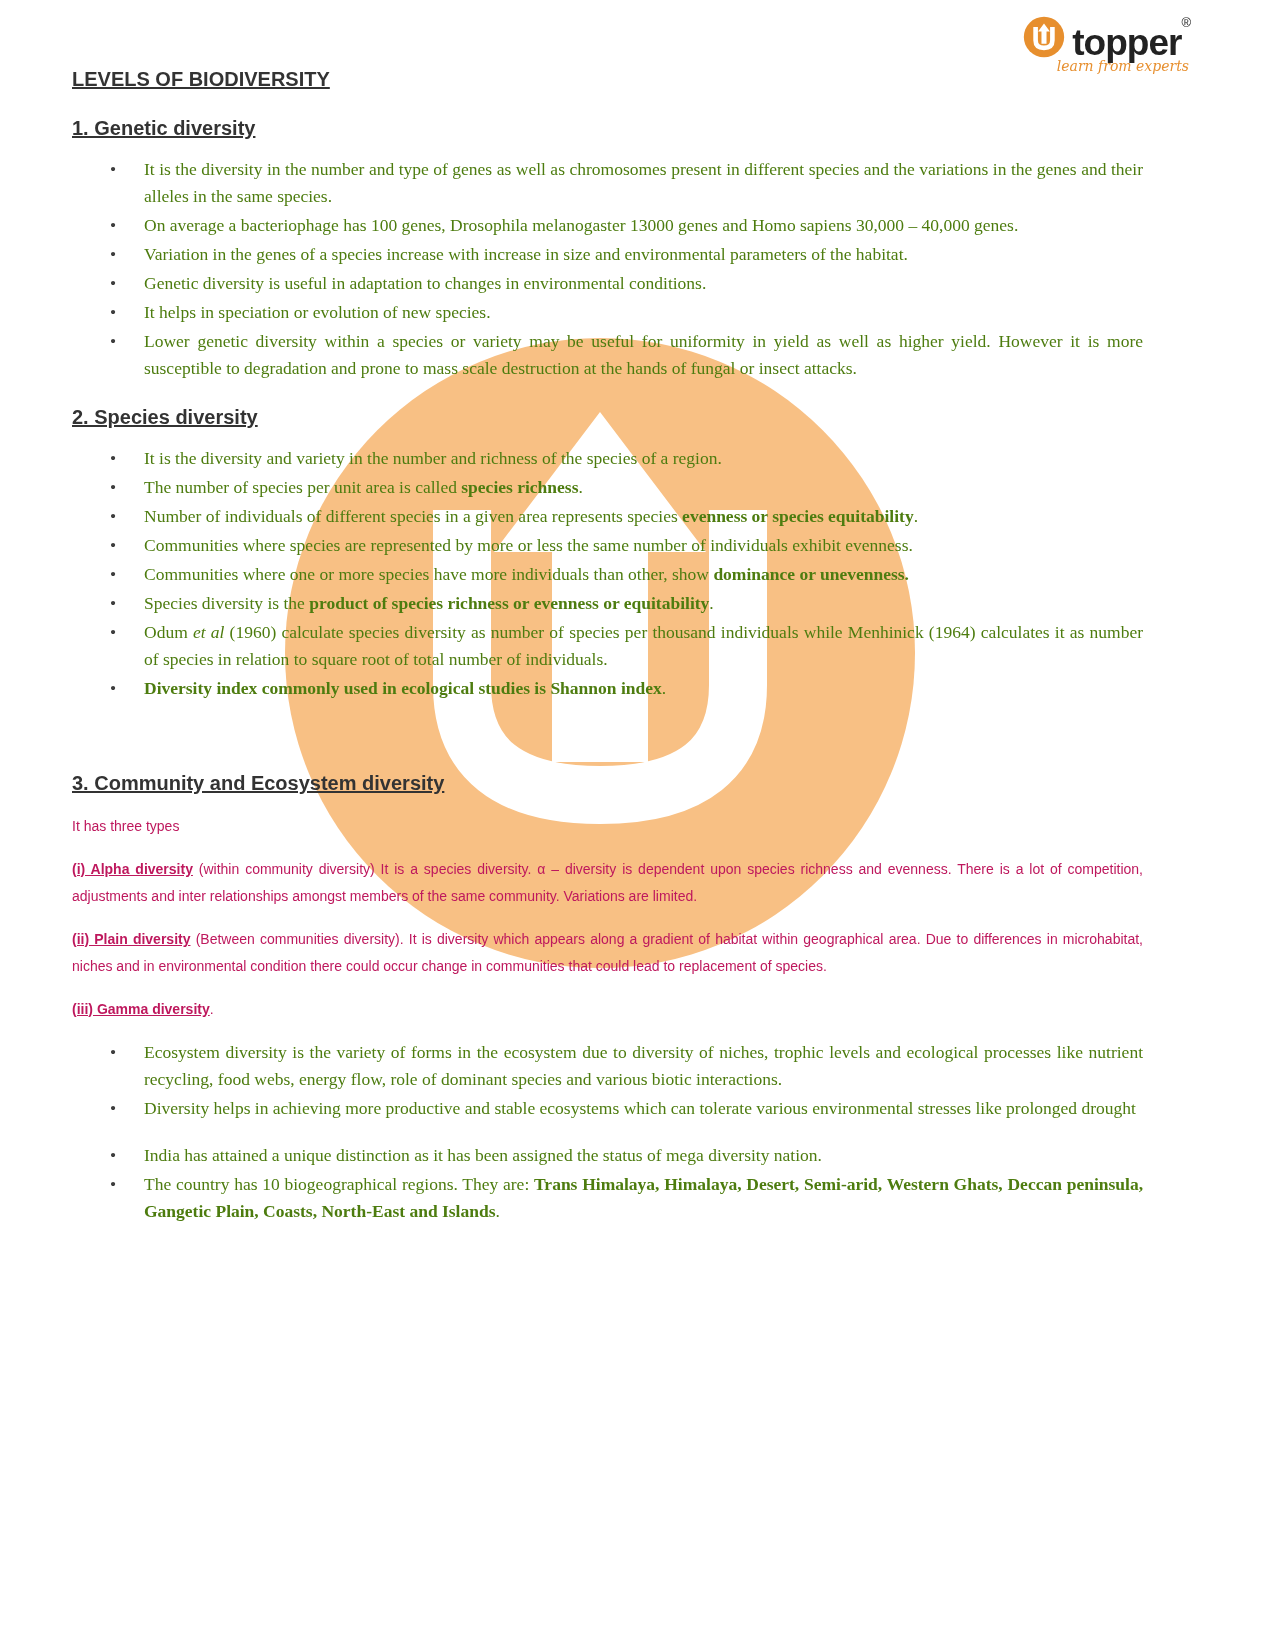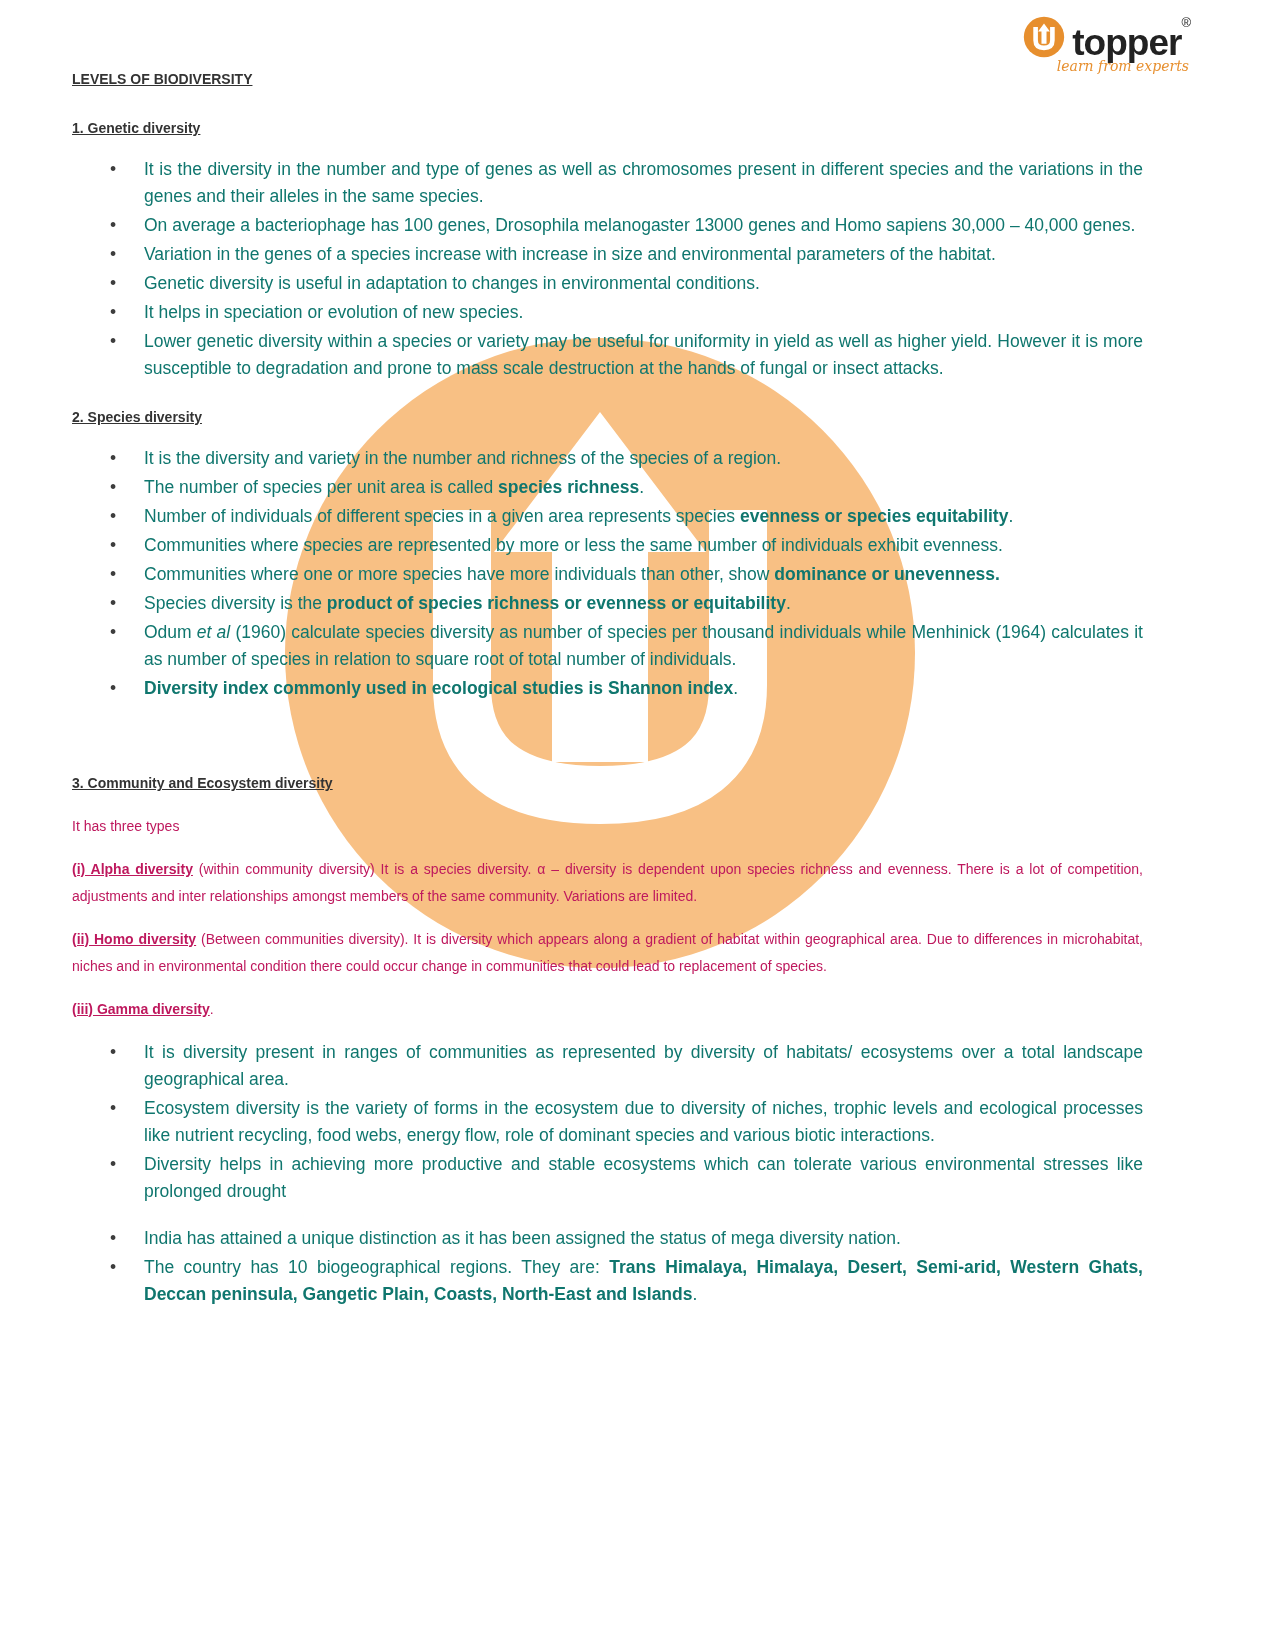--- a/index.html
+++ b/index.html
@@ -24,34 +24,34 @@
     font-family:"Liberation Sans", sans-serif;
   }
   .logo-reg { font-size:13px; color:#222; vertical-align:28px; font-weight:400; }
   .logo-tagline {
     position:absolute; right:2px; bottom:-12px;
     font-family:"DejaVu Serif", serif; font-style:italic;
     font-size:14px; color:#e78f2e; white-space:nowrap;
   }
 
   .heading {
-    font-size:14px; font-weight:700; color:#333333;
+    font-size:20px; font-weight:700; color:#333333;
     margin:22px 0 12px 0; line-height:27px;
   }
   .heading:first-child { margin-top:0; }
   .heading .hu { text-decoration:underline; }
   .gap-before { margin-top:68px; }
 
   p.para { font-size:14px; line-height:27px; margin:16px 0; color:#be185d; }
   p.justify { text-align:justify; }
 
   ul.bullets { list-style:none; margin:14px 0 20px 0; }
   ul.bullets li {
     position:relative; padding-left:72px; margin-bottom:2px;
-    font-size:17.5px; line-height:27px; text-align:justify; color:#0f766e;
+    font-size:17.5px; line-height:27px; text-align:justify; color:#4d7c0f;font-family:Liberation Serif, serif;
   }
   ul.bullets li::before {
     content:"\2022"; position:absolute; left:38px; top:0;
     font-size:17.5px; color:#3d3d3d;
   }
 
   .b { font-weight:700;margin-top:16px; }
   .i { font-style:italic; }
   .u { text-decoration:underline; }
 </style>
@@ -95,24 +95,23 @@
         <li><span>Number of individuals of different species in a given area represents species </span><span class="b">evenness or species equitability</span><span>.</span></li>
         <li><span>Communities where species are represented by more or less the same number of individuals exhibit evenness.</span></li>
         <li><span>Communities where one or more species have more individuals than other, show </span><span class="b">dominance or unevenness.</span></li>
         <li><span>Species diversity is the </span><span class="b">product of species richness or evenness or equitability</span><span>.</span></li>
         <li><span>Odum </span><span class="i">et al</span><span> (1960) calculate species diversity as number of species per thousand individuals while Menhinick (1964) calculates it as number of species in relation to square root of total number of individuals.</span></li>
         <li><span class="b">Diversity index commonly used in ecological studies is Shannon index</span><span>.</span></li>
       </ul>
       <div class="heading gap-before"><span class="hu">3. Community and Ecosystem diversity</span></div>
       <p class="para"><span>It has three types</span></p>
       <p class="para justify"><span class="b u">(i) Alpha diversity</span><span> (within community diversity) It is a species diversity. α – diversity is dependent upon species richness and evenness. There is a lot of competition, adjustments and inter relationships amongst members of the same community. Variations are limited.</span></p>
-      <p class="para justify"><span class="b u">(ii) Homo diversity</span><span> (Between communities diversity). It is diversity which appears along a gradient of habitat within geographical area. Due to differences in microhabitat, niches and in environmental condition there could occur change in communities that could lead to replacement of species.</span></p>
+      <p class="para justify"><span class="b u">(ii) Plain diversity</span><span> (Between communities diversity). It is diversity which appears along a gradient of habitat within geographical area. Due to differences in microhabitat, niches and in environmental condition there could occur change in communities that could lead to replacement of species.</span></p>
       <p class="para"><span class="b u">(iii) Gamma diversity</span><span>.</span></p>
       <ul class="bullets">
-        <li><span>It is diversity present in ranges of communities as represented by diversity of habitats/ ecosystems over a total landscape geographical area.</span></li>
         <li><span>Ecosystem diversity is the variety of forms in the ecosystem due to diversity of niches, trophic levels and ecological processes like nutrient recycling, food webs, energy flow, role of dominant species and various biotic interactions.</span></li>
         <li><span>Diversity helps in achieving more productive and stable ecosystems which can tolerate various environmental stresses like prolonged drought</span></li>
       </ul>
       <ul class="bullets">
         <li><span>India has attained a unique distinction as it has been assigned the status of mega diversity nation.</span></li>
         <li><span>The country has 10 biogeographical regions. They are: </span><span class="b">Trans Himalaya, Himalaya, Desert, Semi-arid, Western Ghats, Deccan peninsula, Gangetic Plain, Coasts, North-East and Islands</span><span>.</span></li>
       </ul>
     </div>
 </div>
 

